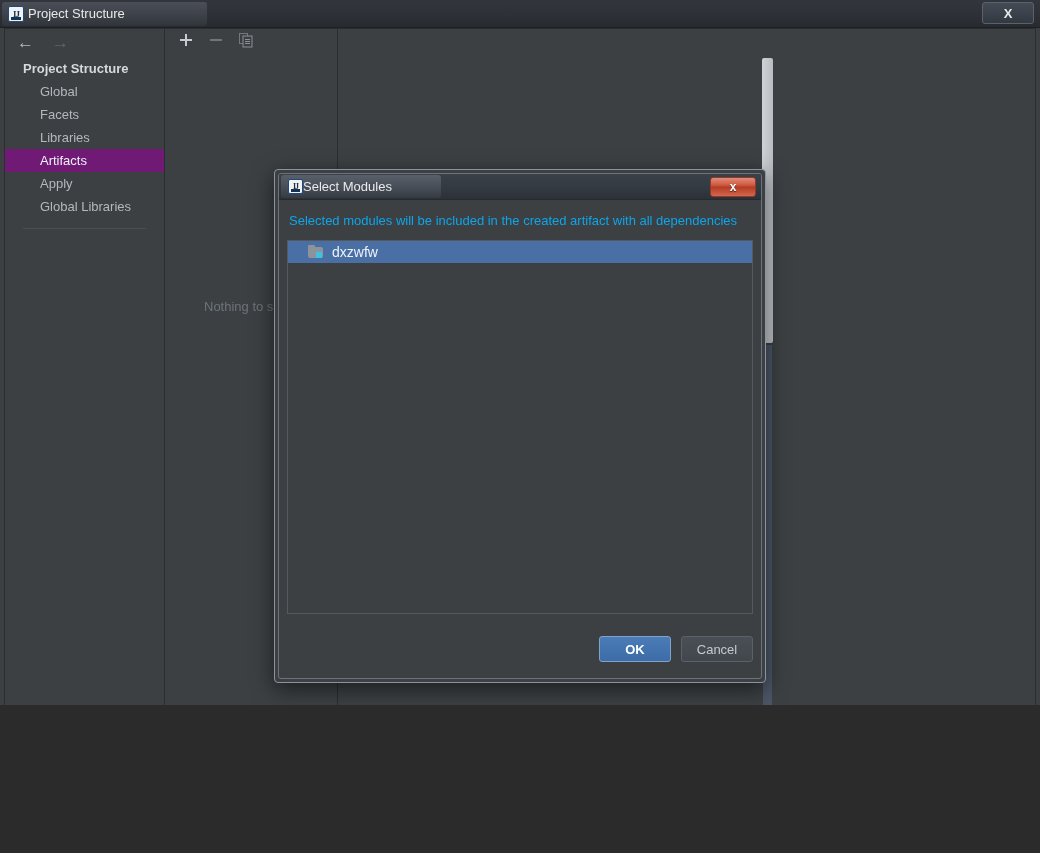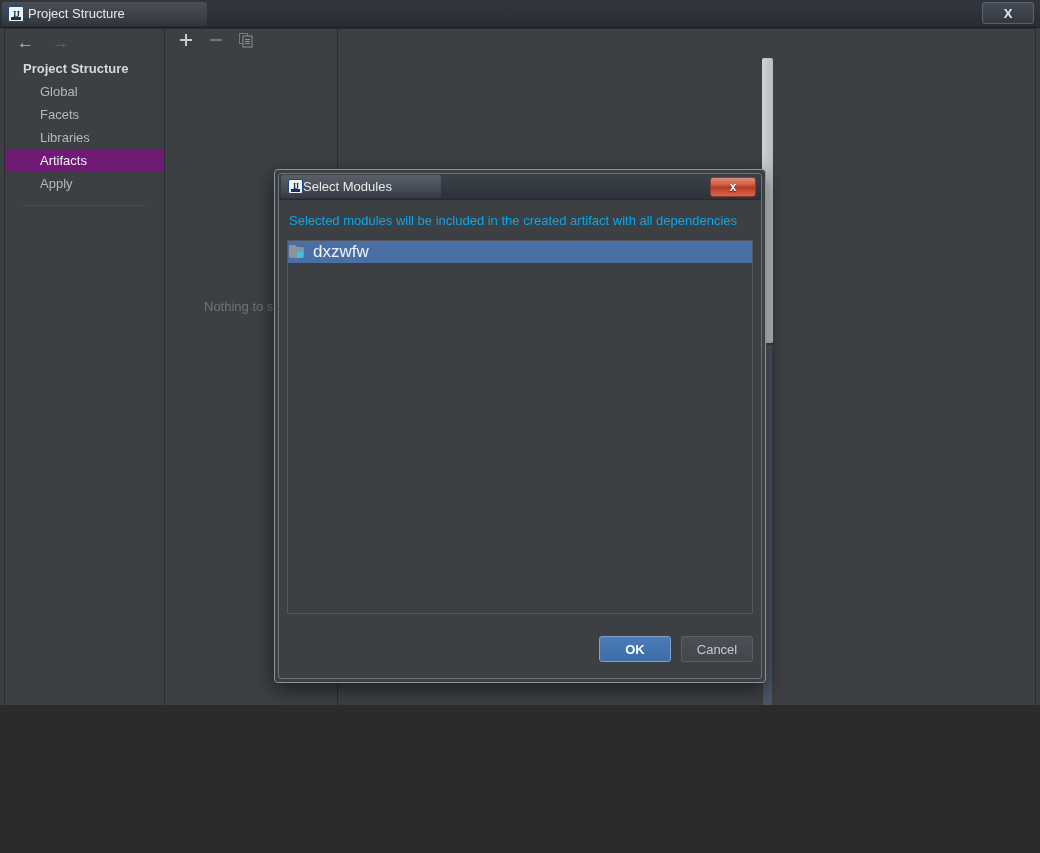--- a/index.html
+++ b/index.html
@@ -325,23 +325,23 @@
     position: absolute;
     left: 0; top: 33px;
     right: 0; bottom: 56px;
     background: #3c4043;
     border: 1px solid #55595e;
   }
   .module-row {
     height: 22px;
     display: flex;
     align-items: center;
-    padding-left: 1px;
+    padding-left: 20px;
     gap: 8px;
-    font-size: 17px;
+    font-size: 14px;
     color: #c7cbd0;
     cursor: pointer;
   }
   .module-row.selected {
     background: #4a6fa5;
     color: #eef2f8;
   }
   .mod-icon { position: relative; width: 16px; height: 14px; flex: none; }
   .mod-icon .f1 {
     position: absolute; left: 0; top: 2px;
@@ -403,20 +403,21 @@
         <span class="nav-arrow disabled">→</span>
       </div>
 
       <div class="nav-group-title">Project Structure</div>
       <div class="nav-item">Global</div>
       <div class="nav-item">Facets</div>
       <div class="nav-item">Libraries</div>
       <div class="nav-item selected">Artifacts</div>
 
       <div class="nav-item">Apply</div>
+      <div class="nav-item">Global Libraries</div>
 
       <div class="nav-sep"></div>
     </div>
 
     <div class="mid-panel">
       <div class="mid-toolbar">
         <span class="tb-icon">
           <svg width="14" height="14" viewBox="0 0 14 14">
             <rect x="6" y="1" width="2" height="12" fill="#c8ccd0"></rect>
             <rect x="1" y="6" width="12" height="2" fill="#c8ccd0"></rect>

